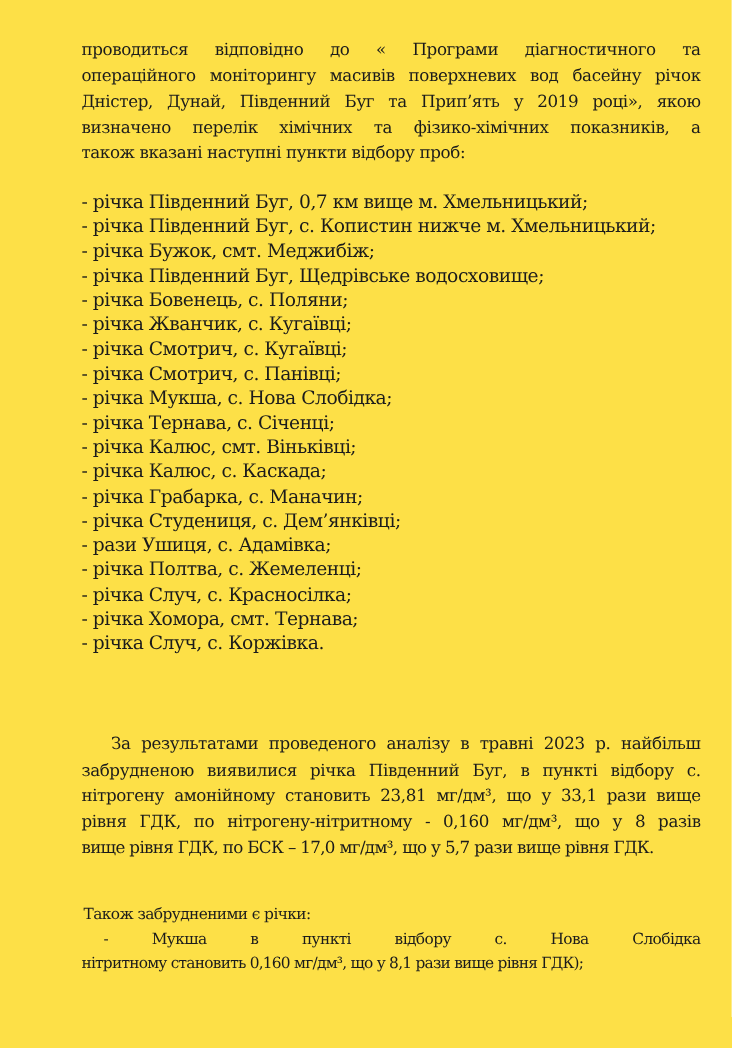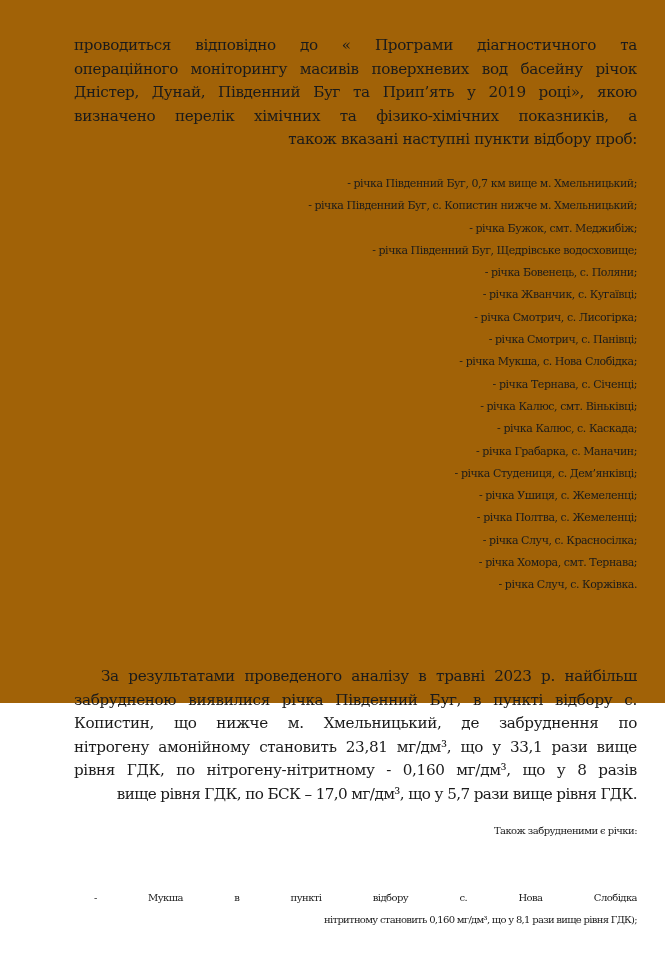--- a/index.html
+++ b/index.html
@@ -11,57 +11,56 @@
     width: 665px;
     height: 953px;
     position: relative;
     overflow: hidden;
     font-family: "DejaVu Serif", "Liberation Serif", serif;
     color: #1b1b1b;
   }
   .page {
     position: absolute;
     left: 0; top: 0;
-    width: 665px; height: 703px;
-    background: #a16207;
+    width: 665px; height: 953px;
+    background: #fde047;
   }
   .block {
     position: absolute;
     left: 74px;
     width: 563px;
   }
   .line {
     display: block;
     white-space: nowrap;
     overflow: visible;
     font-size: 15.2px;
     letter-spacing: -0.35px;
     word-spacing: 0px;
     height: 23.5px;
     line-height: 23.5px;
-    text-align: right;
   }
   .line.justify {
     white-space: normal;
     text-align: justify;
     text-align-last: justify;
     overflow: hidden;
   }
   .line.indent { padding-left: 27px; }
   .line.indent-small { padding-left: 2px; }
-  .line.indent-dash { padding-left: 20px; margin-top: 44px; }
+  .line.indent-dash { padding-left: 20px; }
 
   .list .line {
-    font-size: 11px;
+    font-size: 17px;
     letter-spacing: -0.45px;
     height: 22.3px;
     line-height: 22.3px;
   }
   .tight .line {
-    font-size: 10px;
+    font-size: 14px;
     letter-spacing: -0.55px;
     height: 22.5px;
     line-height: 22.5px;
   }
 </style>
 </head>
 <body>
 
 <div class="page">
 
@@ -73,39 +72,38 @@
     <span class="line">також вказані наступні пункти відбору проб:</span>
   </div>
 
   <div class="block list" style="top:173px;">
     <span class="line">- річка Південний Буг, 0,7 км вище м. Хмельницький;</span>
     <span class="line">- річка Південний Буг, с. Копистин нижче м. Хмельницький;</span>
     <span class="line">- річка Бужок, смт. Меджибіж;</span>
     <span class="line">- річка Південний Буг, Щедрівське водосховище;</span>
     <span class="line">- річка Бовенець, с. Поляни;</span>
     <span class="line">- річка Жванчик, с. Кугаївці;</span>
-    <span class="line">- річка Смотрич, с. Лисогірка;</span>
+    <span class="line">- річка Смотрич, с. Кугаївці;</span>
     <span class="line">- річка Смотрич, с. Панівці;</span>
     <span class="line">- річка Мукша, с. Нова Слобідка;</span>
     <span class="line">- річка Тернава, с. Січенці;</span>
     <span class="line">- річка Калюс, смт. Віньківці;</span>
     <span class="line">- річка Калюс, с. Каскада;</span>
     <span class="line">- річка Грабарка, с. Маначин;</span>
     <span class="line">- річка Студениця, с. Дем’янківці;</span>
-    <span class="line">- річка Ушиця, с. Жемеленці;</span>
+    <span class="line">- рази Ушиця, с. Адамівка;</span>
     <span class="line">- річка Полтва, с. Жемеленці;</span>
     <span class="line">- річка Случ, с. Красносілка;</span>
     <span class="line">- річка Хомора, смт. Тернава;</span>
     <span class="line">- річка Случ, с. Коржівка.</span>
   </div>
 
   <div class="block" style="top:665px;">
     <span class="line justify indent">За результатами проведеного аналізу в травні 2023 р. найбільш</span>
     <span class="line justify">забрудненою виявилися річка Південний Буг, в пункті відбору с.</span>
-    <span class="line justify">Копистин, що нижче м. Хмельницький, де забруднення по</span>
     <span class="line justify">нітрогену амонійному становить 23,81 мг/дм³, що у 33,1 рази вище</span>
     <span class="line justify">рівня ГДК, по нітрогену-нітритному - 0,160 мг/дм³, що у 8 разів</span>
     <span class="line" style="letter-spacing:-0.6px;">вище рівня ГДК, по БСК – 17,0 мг/дм³, що у 5,7 рази вище рівня ГДК.</span>
   </div>
 
   <div class="block tight" style="top:820px;">
     <span class="line indent-small">Також забрудненими є річки:</span>
     <span class="line justify indent-dash">- Мукша в пункті відбору с. Нова Слобідка</span>
     <span class="line" style="letter-spacing:-0.7px;">нітритному становить 0,160 мг/дм³, що у 8,1 рази вище рівня ГДК);</span>
   </div>

